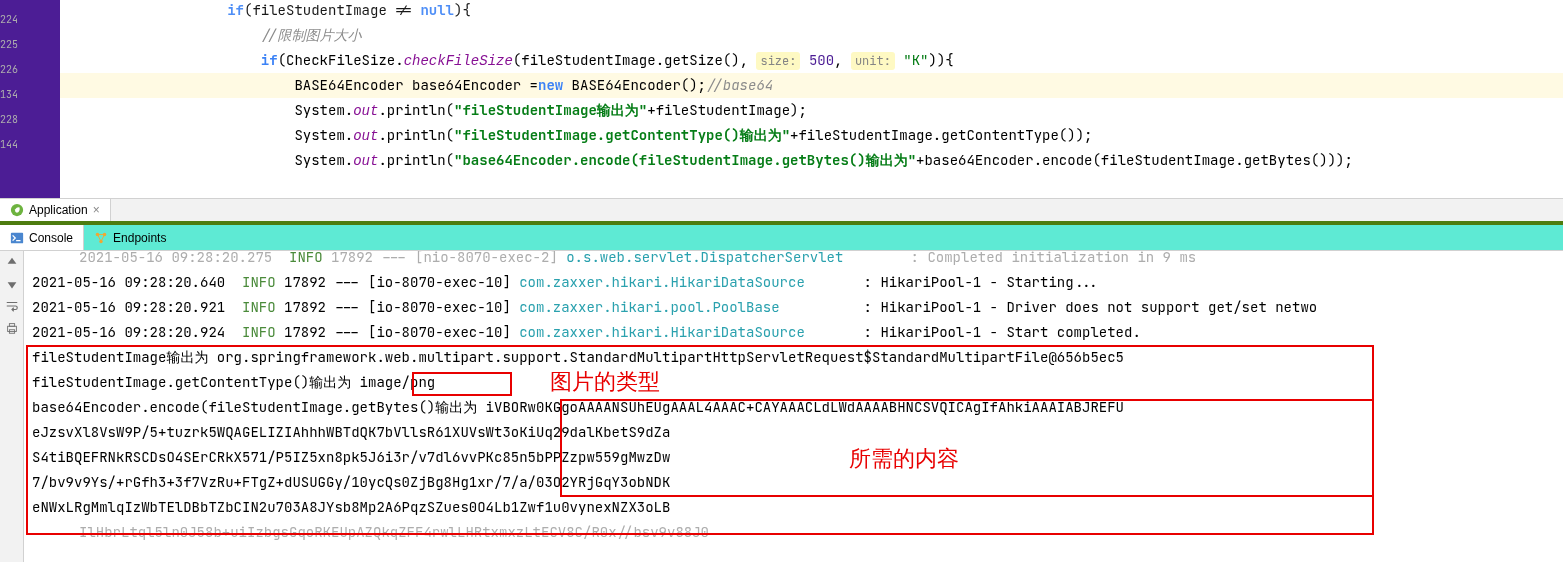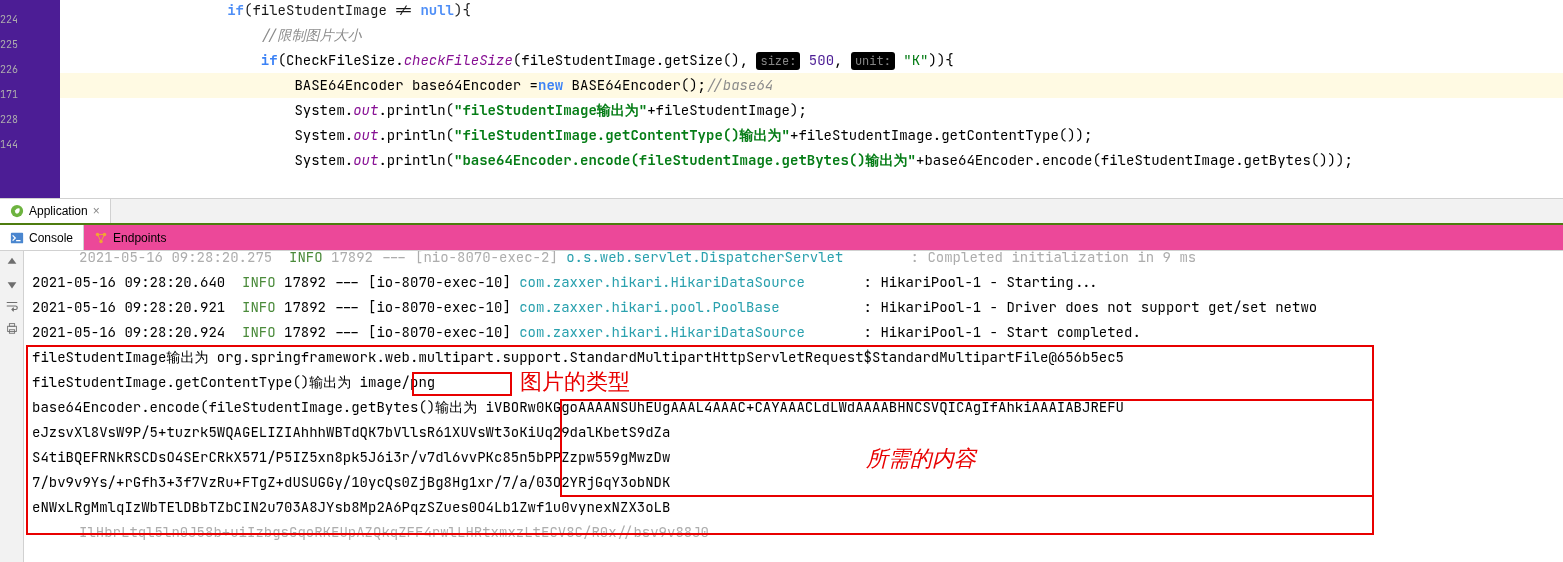--- a/index.html
+++ b/index.html
@@ -6,35 +6,35 @@
 body { font-family: 'JetBrains Mono', 'Consolas', monospace; font-size: 13px; background: #fff; color: #000; width: 1563px; overflow: hidden; }
 
 .editor-area { display: flex; background: #fff; }
 .gutter { width: 60px; background: #4c1d95; padding-right: 20px; color: #adadad; font-size: 10px; line-height: 25px; user-select: none; border-right: 1px solid transparent; position: relative; }
 .gutter-line { height: 25px; position: relative; }
 .code-area { flex: 1; font-family: 'JetBrains Mono', 'Consolas', monospace; font-size: 14px; line-height: 25px; margin-top: 16px; }
 .code-line { height: 25px; white-space: pre; padding-left: 100px; }
 .code-line.highlighted { background: #fffae3; }
 
 .kw { color: #3b82f6; font-weight: bold; }
-.field { color: #871094; font-style: italic; }
+.field { color: #871094; font-style: italic; font-family: Liberation Mono, monospace; }
 .str { color: #067d17; font-weight: bold; }
 .str-plain { color: #067d17; }
 .comment { color: #8c8c8c; font-style: italic; }
-.paramhint { background: #000000; color: #858585; padding: 1px 4px; border-radius: 3px; font-size: 12px; font-style: normal; }
+.paramhint { background: #fef9c3; color: #858585; padding: 1px 4px; border-radius: 3px; font-size: 12px; font-style: normal; }
 .num { color: #4c1d95; }
 
 .tool-window { border-top: 1px solid #d1d1d1; }
-.tw-header { display: flex; align-items: center; height: 26px; background: #f2f2f2; border-bottom: 2px solid #4d7c0f; font-family: 'Segoe UI', sans-serif; font-size: 12px; }
+.tw-header { display: flex; align-items: center; height: 26px; background: #f2f2f2; border-bottom: 4px solid #4d7c0f; font-family: 'Segoe UI', sans-serif; font-size: 12px; }
 .tw-tab { display: flex; align-items: center; padding: 0 10px; height: 100%; gap: 5px; border-right: 1px solid #d1d1d1; }
 .tw-tab.active { background: #fff; }
 .tw-close { color: #888; cursor: pointer; }
 .app-icon { width: 14px; height: 14px; }
 
-.sub-tabs { display: flex; align-items: center; height: 26px; background: #ec4899; border-bottom: 1px solid #d1d1d1; font-family: 'Segoe UI', sans-serif; font-size: 12px; }
+.sub-tabs { display: flex; align-items: center; height: 26px; background: #5eead4; border-bottom: 1px solid #d1d1d1; font-family: 'Segoe UI', sans-serif; font-size: 12px; }
 .sub-tab { display: flex; align-items: center; padding: 0 10px; height: 100%; gap: 5px; }
 .sub-tab.active { background: #fff; border-right: 1px solid #d1d1d1; }
 .sub-tab-icon { width: 14px; height: 14px; }
 
 .console-wrapper { display: flex; }
 .console-gutter { width: 24px; background: #f2f2f2; border-right: 1px solid #d1d1d1; display: flex; flex-direction: column; align-items: center; padding-top: 4px; gap: 8px; }
 .console-gutter-icon { width: 14px; height: 14px; color: #6e6e6e; cursor: pointer; }
 
 .console { flex: 1; font-family: 'JetBrains Mono', 'Consolas', monospace; font-size: 14px; line-height: 25px; padding: 0 8px; white-space: pre; overflow: hidden; position: relative; }
 .log-line { height: 25px; }
@@ -51,21 +51,21 @@
 <body>
 
 <div class="editor-area">
   <div class="gutter">
     <div class="gutter-line" style="margin-top: -18px;">223</div>
     <div class="gutter-line">224
       
     </div>
     <div class="gutter-line">225</div>
     <div class="gutter-line">226</div>
-    <div class="gutter-line">171</div>
+    <div class="gutter-line">134</div>
     <div class="gutter-line">228</div>
     <div class="gutter-line">144</div>
   </div>
   <div class="code-area" id="code-content">
       <div class="code-line" style="margin-top: -18px; opacity: 0.9;">        <span class="kw">if</span>(fileStudentImage != <span class="kw">null</span>){</div>
       <div class="code-line">            <span class="comment">//限制图片大小</span></div>
       <div class="code-line">            <span class="kw">if</span>(CheckFileSize.<span class="field">checkFileSize</span>(fileStudentImage.getSize(), <span class="paramhint">size:</span> <span class="num">500</span>, <span class="paramhint">unit:</span> <span class="str-plain">"K"</span>)){</div>
       <div class="code-line highlighted">                BASE64Encoder base64Encoder =<span class="kw">new</span> BASE64Encoder();<span class="comment">//base64</span></div>
       <div class="code-line">                System.<span class="field">out</span>.println(<span class="str">"fileStudentImage输出为"</span>+fileStudentImage);</div>
       <div class="code-line">                System.<span class="field">out</span>.println(<span class="str">"fileStudentImage.getContentType()输出为"</span>+fileStudentImage.getContentType());</div>
@@ -117,19 +117,19 @@
         </svg>
       <svg class="console-gutter-icon" viewBox="0 0 16 16">
           <rect x="3" y="6" width="10" height="6" fill="none" stroke="#6e6e6e"></rect>
           <rect x="5" y="3" width="6" height="3" fill="none" stroke="#6e6e6e"></rect>
           <rect x="5" y="10" width="6" height="4" fill="none" stroke="#6e6e6e"></rect>
         </svg>
     </div>
     <div class="console" id="console-output"><div class="log-line faded" style="margin-top: -6px;">2021-05-16 09:28:20.275  <span class="log-info">INFO</span> 17892 --- [nio-8070-exec-2] <span class="log-class">o.s.web.servlet.DispatcherServlet       </span> : Completed initialization in 9 ms</div><div class="log-line">2021-05-16 09:28:20.640  <span class="log-info">INFO</span> 17892 --- [io-8070-exec-10] <span class="log-class">com.zaxxer.hikari.HikariDataSource      </span> : HikariPool-1 - Starting...</div><div class="log-line">2021-05-16 09:28:20.921  <span class="log-info">INFO</span> 17892 --- [io-8070-exec-10] <span class="log-class">com.zaxxer.hikari.pool.PoolBase         </span> : HikariPool-1 - Driver does not support get/set netwo</div><div class="log-line">2021-05-16 09:28:20.924  <span class="log-info">INFO</span> 17892 --- [io-8070-exec-10] <span class="log-class">com.zaxxer.hikari.HikariDataSource      </span> : HikariPool-1 - Start completed.</div><div class="log-line">fileStudentImage输出为 org.springframework.web.multipart.support.StandardMultipartHttpServletRequest$StandardMultipartFile@656b5ec5</div><div class="log-line">fileStudentImage.getContentType()输出为 image/png</div><div class="log-line">base64Encoder.encode(fileStudentImage.getBytes()输出为 iVBORw0KGgoAAAANSUhEUgAAAL4AAAC+CAYAAACLdLWdAAAABHNCSVQICAgIfAhkiAAAIABJREFU</div><div class="log-line">eJzsvXl8VsW9P/5+tuzrk5WQAGELIZIAhhhWBTdQK7bVllsR61XUVsWt3oKiUq29dalKbetS9dZa</div><div class="log-line">S4tiBQEFRNkRSCDsO4SErCRkX571/P5IZ5xn8pk5J6i3r/v7dl6vvPKc85n5bPPZzpw559gMwzDw</div><div class="log-line">7/bv9v9Ys/+rGfh3+3f7VzRu+FTgZ+dUSUGGy/10ycQs0ZjBg8Hg1xr/7/a/03O2YRjGqY3obNDK</div><div class="log-line">eNWxLRgMmlqIzWbTElDBbTZbCIN2u703A8JYsb8Mp2A6PqzSZues0O4Lb1Zwf1u0vynexNZX3oLB</div><div class="log-line faded">IlHbrLtql5ln0J58b+uiIzbgsGqoRKEUpAZQkqZFF4rwlLHRtxmxzLtECV8C/R0x//bsv9v88J0</div>
       <div class="red-box-outer" style="left:2px; top:94px; width:1348px; height:190px;"></div>
       <div class="red-box-inner1" style="left:388px; top:121px; width:100px; height:24px;"></div>
-      <div class="red-label" style="left:494px; top:118px;">图片的类型</div>
+      <div class="red-label" style="left:524px; top:118px;">图片的类型</div>
       <div class="red-box-inner2" style="left:536px; top:148px; width:814px; height:98px;"></div>
-      <div class="red-label" style="left:840px; top:195px;font-style:italic;">所需的内容</div>
+      <div class="red-label" style="left:823px; top:195px;">所需的内容</div>
       
     </div>
   </div>
 </div>
 
 </body></html>

